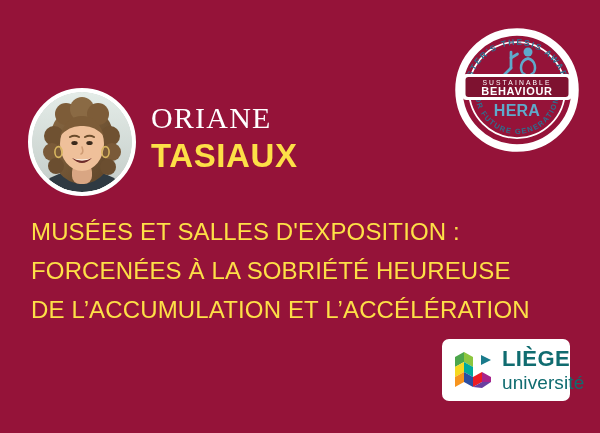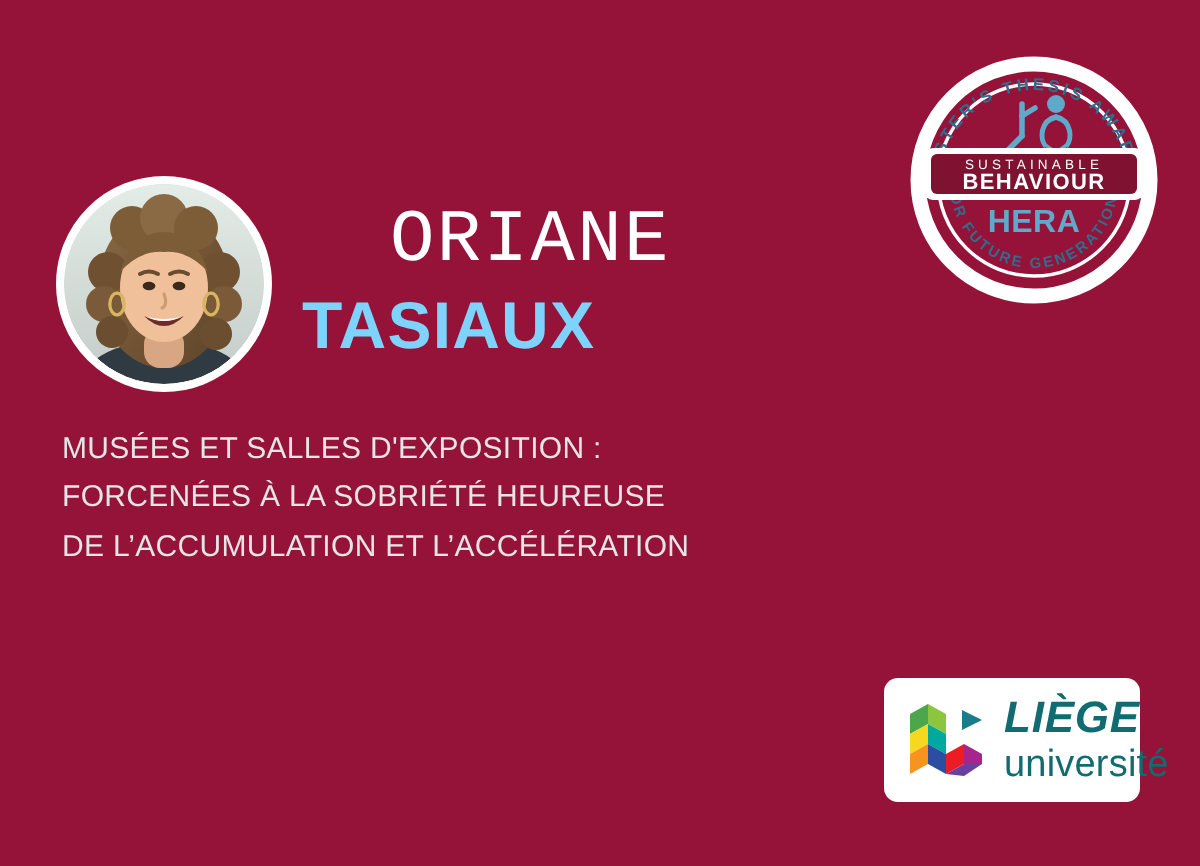--- a/index.html
+++ b/index.html
@@ -46,44 +46,43 @@
   
   .name-block {
     position: absolute;
     left: 151px;
     top: 103px;
     line-height: 1;
   }
   .name-first {
     display: block;
     color: #ffffff;
-    font-size: 37px;
+    font-size: 30px;
     font-weight: 300;
     letter-spacing: 1.2px;
-    font-family: Liberation Mono, monospace;
-    margin-left: 44px;
+    font-family: Liberation Serif, serif;
   }
   .name-last {
     display: block;
     margin-top: 6px;
-    color: #7dd3fc;
+    color: #fde047;
     font-size: 33px;
     font-weight: 700;
     letter-spacing: 0.6px;
     font-family: "Liberation Sans", sans-serif;
   }
 
   
   .thesis-title {
     position: absolute;
     left: 31px;
     top: 213px;
     width: 500px;
-    color: #e5e5e5;
-    font-size: 15px;
+    color: #fde047;
+    font-size: 24px;
     font-weight: 400;
     letter-spacing: 0.15px;
     line-height: 1.62;
     font-family: "Liberation Sans", sans-serif;
   }
   .thesis-title .tline { display: block; white-space: nowrap; }
 
   
   .badge {
     position: absolute;
@@ -115,21 +114,20 @@
     display: flex;
     flex-direction: column;
     line-height: 1;
   }
   .uliege-name {
     color: #106c70;
     font-size: 22px;
     font-weight: 700;
     letter-spacing: 0.4px;
     font-family: "Liberation Sans", sans-serif;
-    font-style: italic;
   }
   .uliege-sub {
     margin-top: 3px;
     color: #106c70;
     font-size: 19px;
     font-weight: 400;
     letter-spacing: 0.1px;
     font-family: "Liberation Sans", sans-serif;
   }
 </style>

